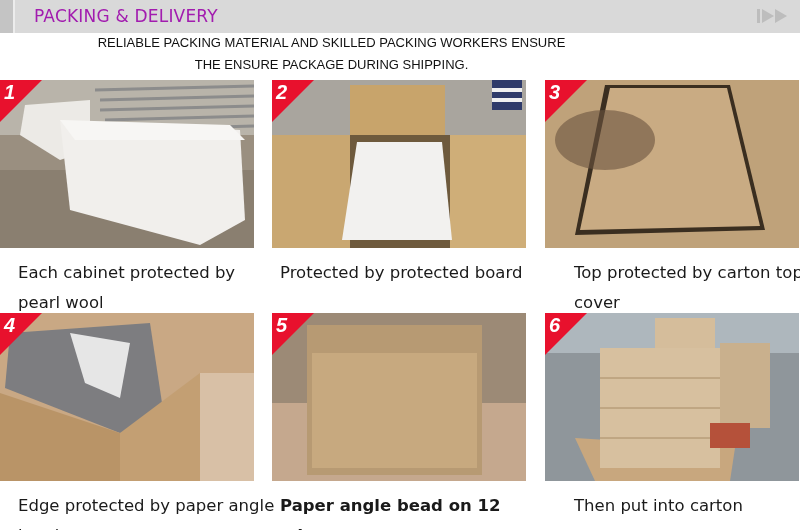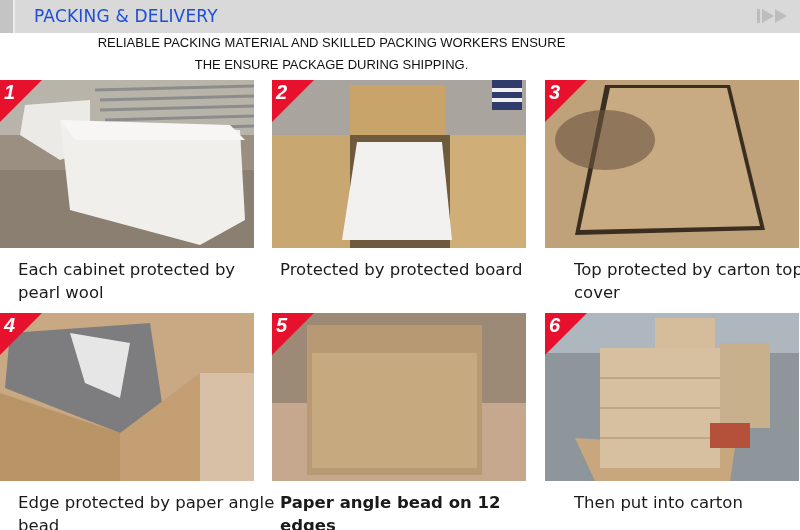--- a/index.html
+++ b/index.html
@@ -1,29 +1,29 @@
 <!DOCTYPE html>
 <html><head>
 <meta charset="utf-8">
 <style>
   html, body { margin:0; padding:0; }
   body { width:800px; height:530px; background:#ffffff; position:relative; overflow:hidden; font-family:"DejaVu Sans", sans-serif; }
   .header { position:absolute; left:0; top:0; width:800px; height:33px; background:#d9d9d9; }
   .header .strip { position:absolute; left:0; top:0; width:13px; height:33px; background:#c4c4c4; border-right:2px solid #ececec; }
-  .header .title { position:absolute; left:34px; top:6px; font-size:17px; color:#1d4ed8; letter-spacing:0.2px; }
+  .header .title { position:absolute; left:34px; top:6px; font-size:17px; color:#a21caf; letter-spacing:0.2px; }
   .header .nav { position:absolute; left:757px; top:8px; width:36px; height:16px; }
   .sub { position:absolute; left:0; width:663px; text-align:center; font-family:"Liberation Sans", sans-serif; font-size:13px; color:#111; }
   .sub1 { top:35px; }
   .sub2 { top:57px; }
   .card { position:absolute; width:254px; }
   .card .photo { position:absolute; left:0; top:0; width:254px; height:168px; overflow:hidden; }
   .card .badge { position:absolute; left:0; top:0; width:42px; height:42px; }
   .card .badge svg { position:absolute; left:0; top:0; }
   .card .badge .num { position:absolute; left:4px; top:1px; color:#fff; font-family:"Liberation Sans", sans-serif; font-weight:bold; font-style:italic; font-size:20px; }
-  .card .cap { position:absolute; left:0; top:178px; width:260px; font-size:16.5px; line-height:23px; color:#1a1a1a; }
+  .card .cap { position:absolute; left:0; top:178px; width:260px; font-size:16.5px; line-height:30px; color:#1a1a1a; }
 </style>
 </head>
 <body>
 
 <div class="header">
   <div class="strip"></div>
   <div class="title">PACKING &amp; DELIVERY</div>
   <div class="nav">
     <svg width="36" height="16" viewBox="0 0 36 16">
       <rect x="0" y="1" width="3" height="14" fill="#bdbdbd"></rect>

